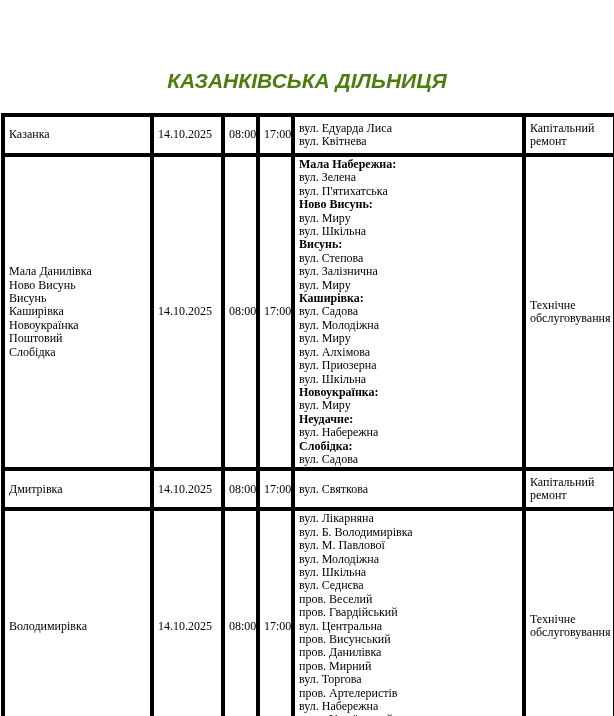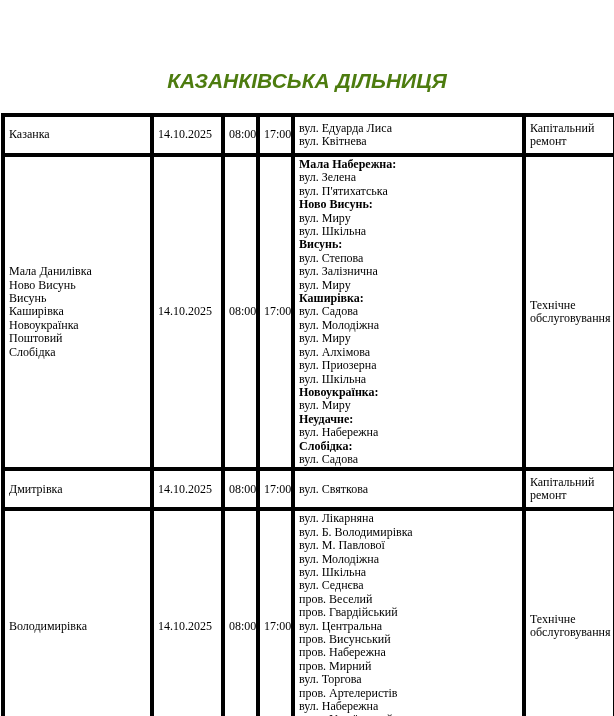--- a/index.html
+++ b/index.html
@@ -143,21 +143,21 @@
           <div class="street-line">вул. Лікарняна</div>
           <div class="street-line">вул. Б. Володимирівка</div>
           <div class="street-line">вул. М. Павлової</div>
           <div class="street-line">вул. Молодіжна</div>
           <div class="street-line">вул. Шкільна</div>
           <div class="street-line">вул. Седнєва</div>
           <div class="street-line">пров. Веселий</div>
           <div class="street-line">пров. Гвардійський</div>
           <div class="street-line">вул. Центральна</div>
           <div class="street-line">пров. Висунський</div>
-          <div class="street-line">пров. Набережна</div>
+          <div class="street-line">пров. Данилівка</div>
           <div class="street-line">пров. Мирний</div>
           <div class="street-line">вул. Торгова</div>
           <div class="street-line">пров. Артелеристів</div>
           <div class="street-line">вул. Набережна</div>
           <div class="street-line">пров. Український</div>
           <div class="street-line">пров. Вишневий</div>
         </td>
     <td class="c-work">Технічне обслуговування</td>
   </tr>
 </tbody>

